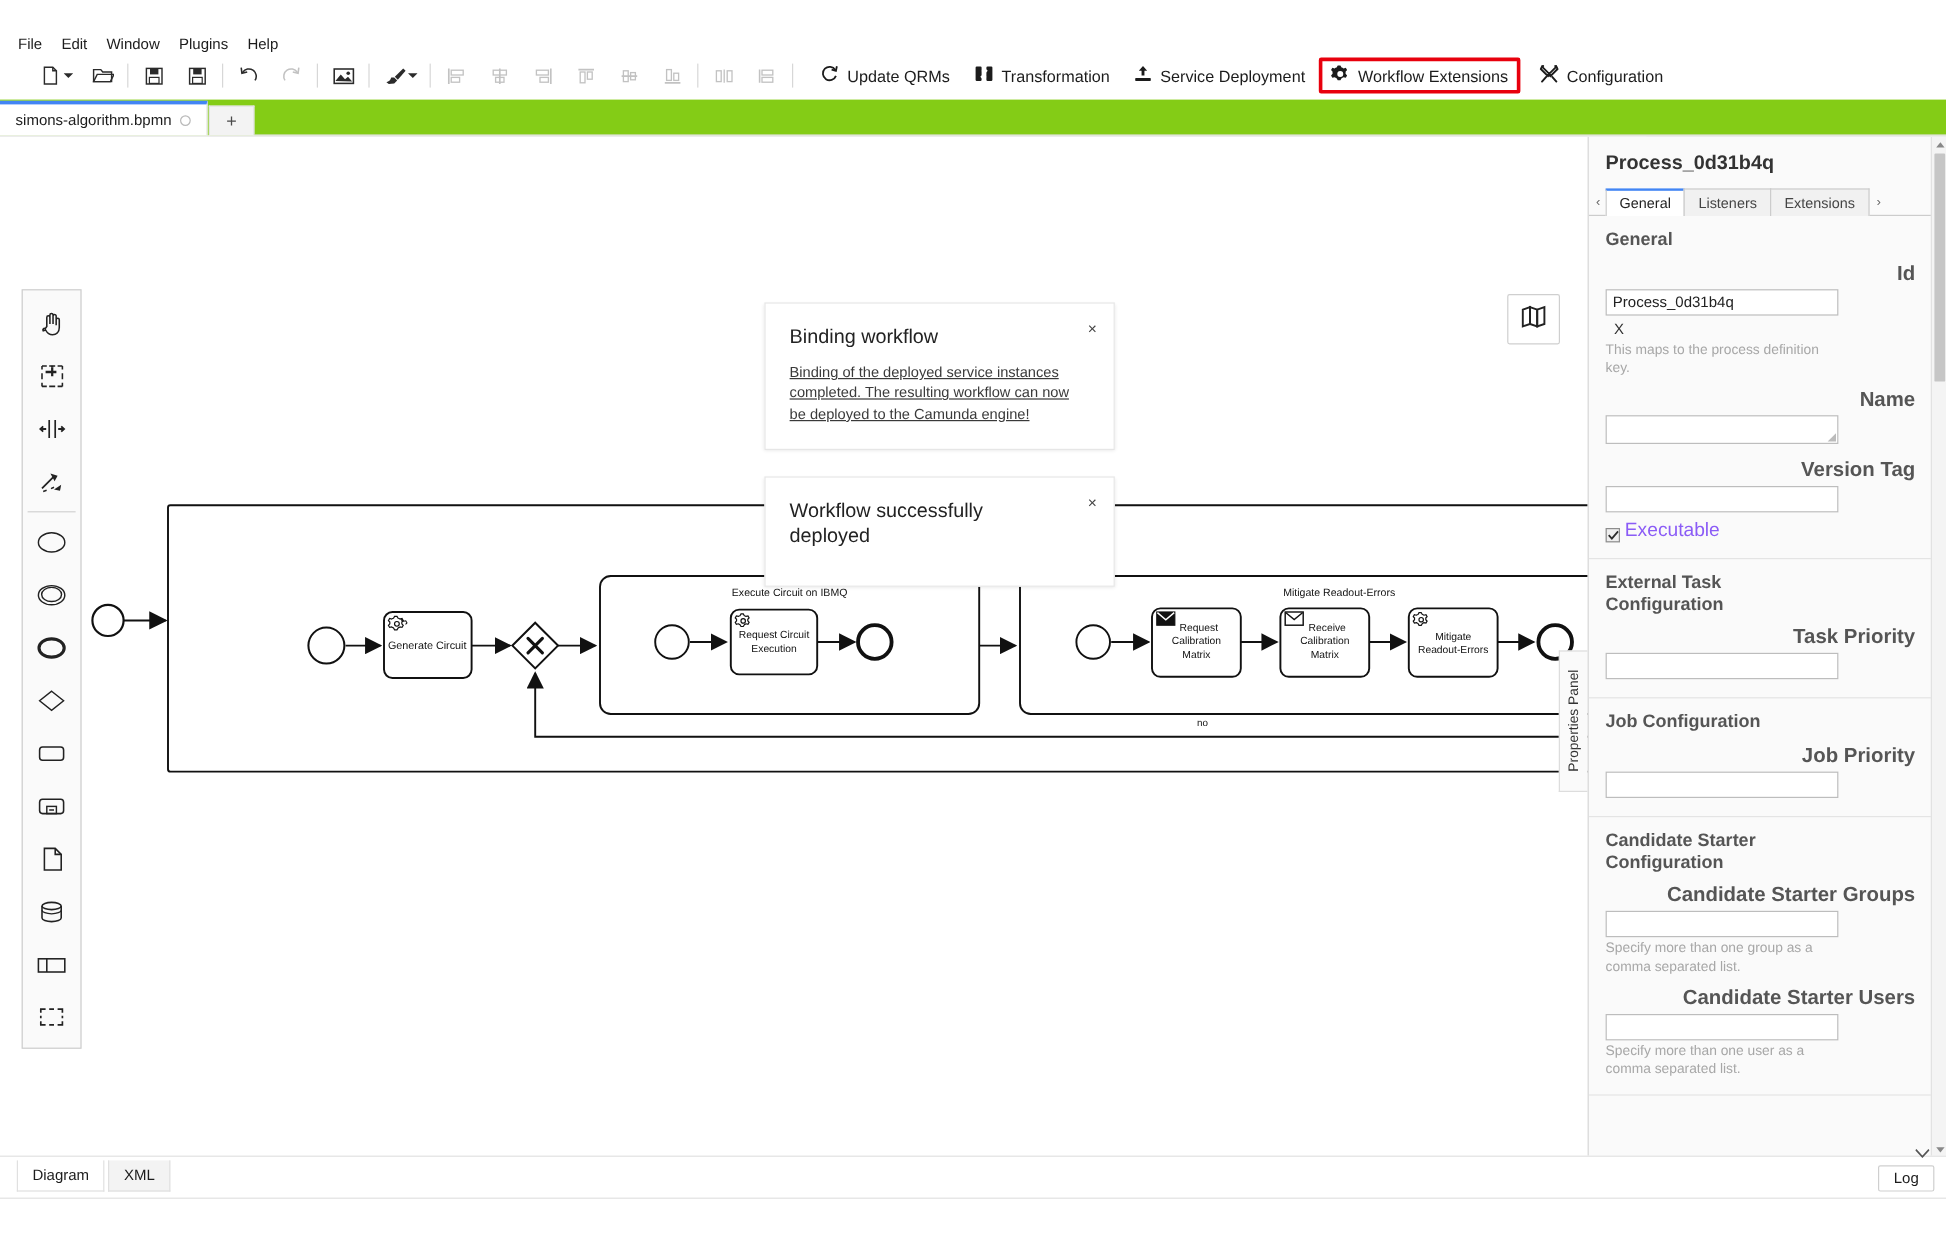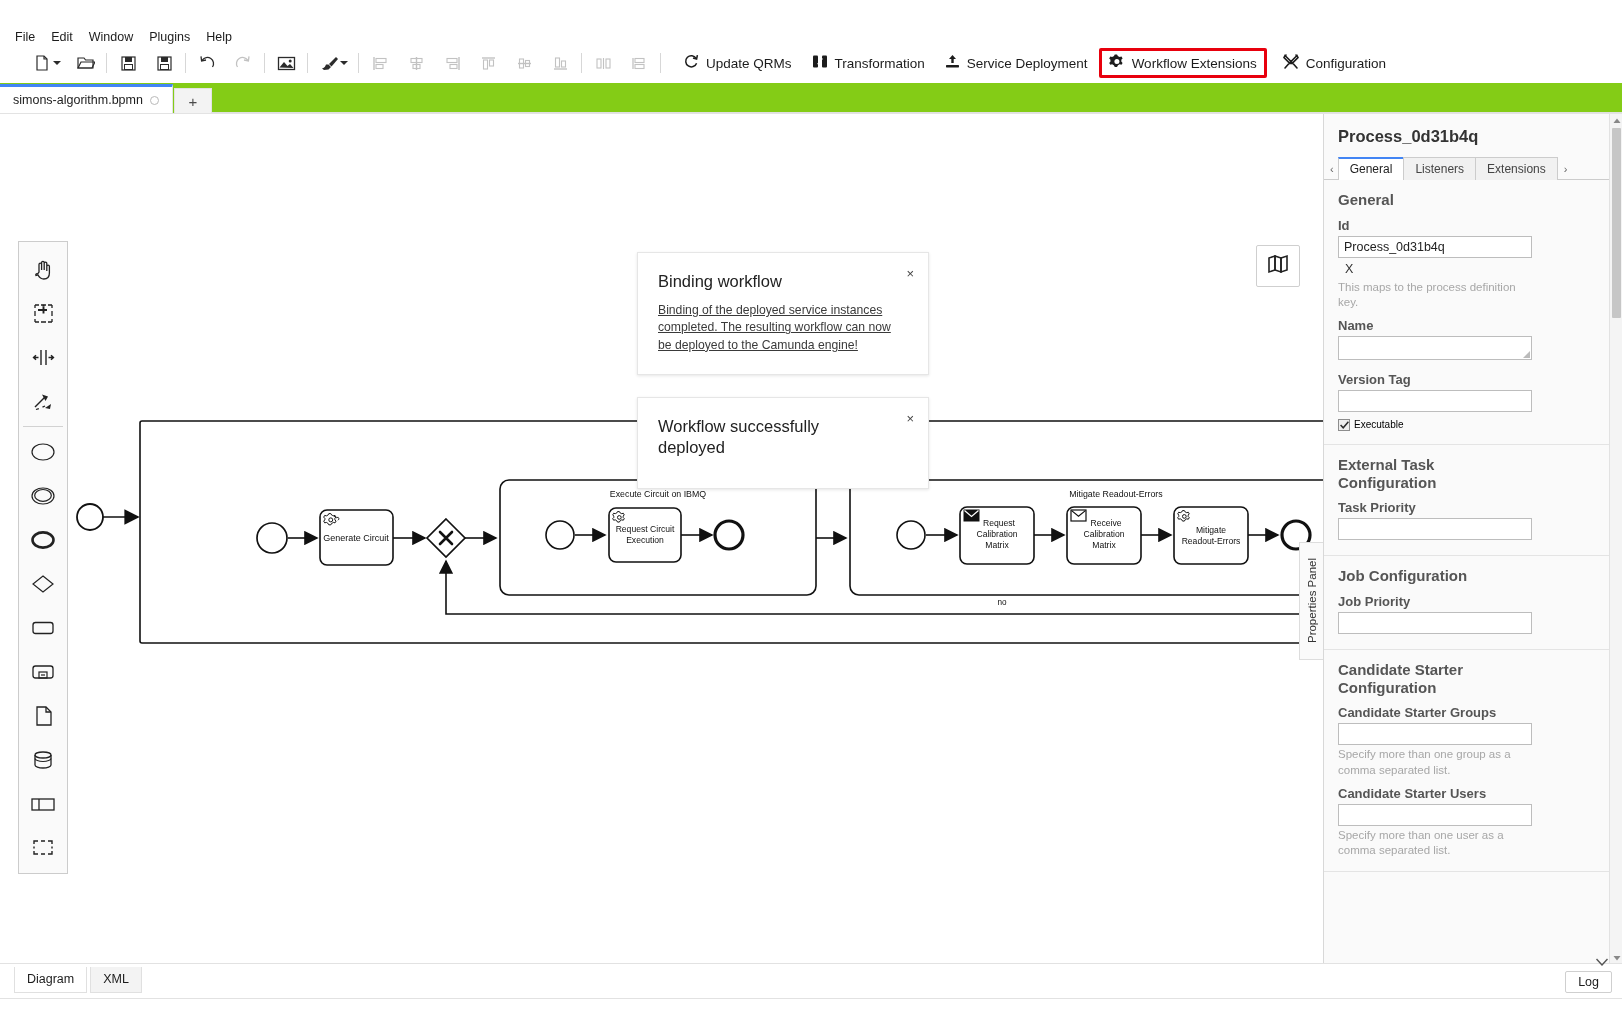--- a/index.html
+++ b/index.html
@@ -203,21 +203,21 @@
     padding-top: 3px;
   }
   .props-body { padding: 0; }
   .sec {
     padding: 11px 14px 13px 14px; border-bottom: 1px solid #e4e4e4;
   }
   .sec-title {
     font-size: 15px; font-weight: bold; color: #555555; margin: 0 0 9px 0; line-height: 1.18;
   }
   .fld-label {
-    font-size: 13px; font-weight: bold; color: #555555; margin: 0 0 3px 0;
+    font-size: 17px; font-weight: bold; color: #555555; margin: 0 0 3px 0; text-align: right;
   }
   .fld-input {
     width: 194px; height: 22px; border: 1px solid #bdbdbd; background: #ffffff;
     font-size: 12.5px; color: #222222; padding: 0 5px; line-height: 20px;
     display: block; margin-bottom: 2px;
   }
   .fld-textarea {
     width: 194px; height: 24px; border: 1px solid #bdbdbd; background: #ffffff;
     display: block; margin-bottom: 2px; position: relative;
   }
@@ -225,21 +225,21 @@
     content: ""; position: absolute; right: 1px; bottom: 1px;
     width: 0; height: 0; border-left: 7px solid transparent; border-bottom: 7px solid #bbbbbb;
   }
   .clear-x {
     font-size: 12.5px; color: #333333; padding: 2px 0 2px 7px;
   }
   .fld-hint {
     font-size: 11.5px; color: #a7a7a7; line-height: 1.32; margin: 2px 0 8px 0; max-width: 190px;
   }
   .chk-row {
-    display: flex; align-items: flex-start; gap: 4px; font-size: 10px; color: #000000;
+    display: flex; align-items: flex-end; gap: 4px; font-size: 16px; color: #8b5cf6;
     margin-top: 2px;
   }
   .chk {
     width: 12px; height: 12px; border: 1px solid #8d8d8d; background: #eeeeee;
     display: flex; align-items: center; justify-content: center; flex: none;
   }
   .chk svg { display: block; }
   .props-scrollbar {
     position: absolute; right: 0; top: 0; width: 13px; height: 850px;
     background: #f4f4f4; border-left: 1px solid #e2e2e2;

